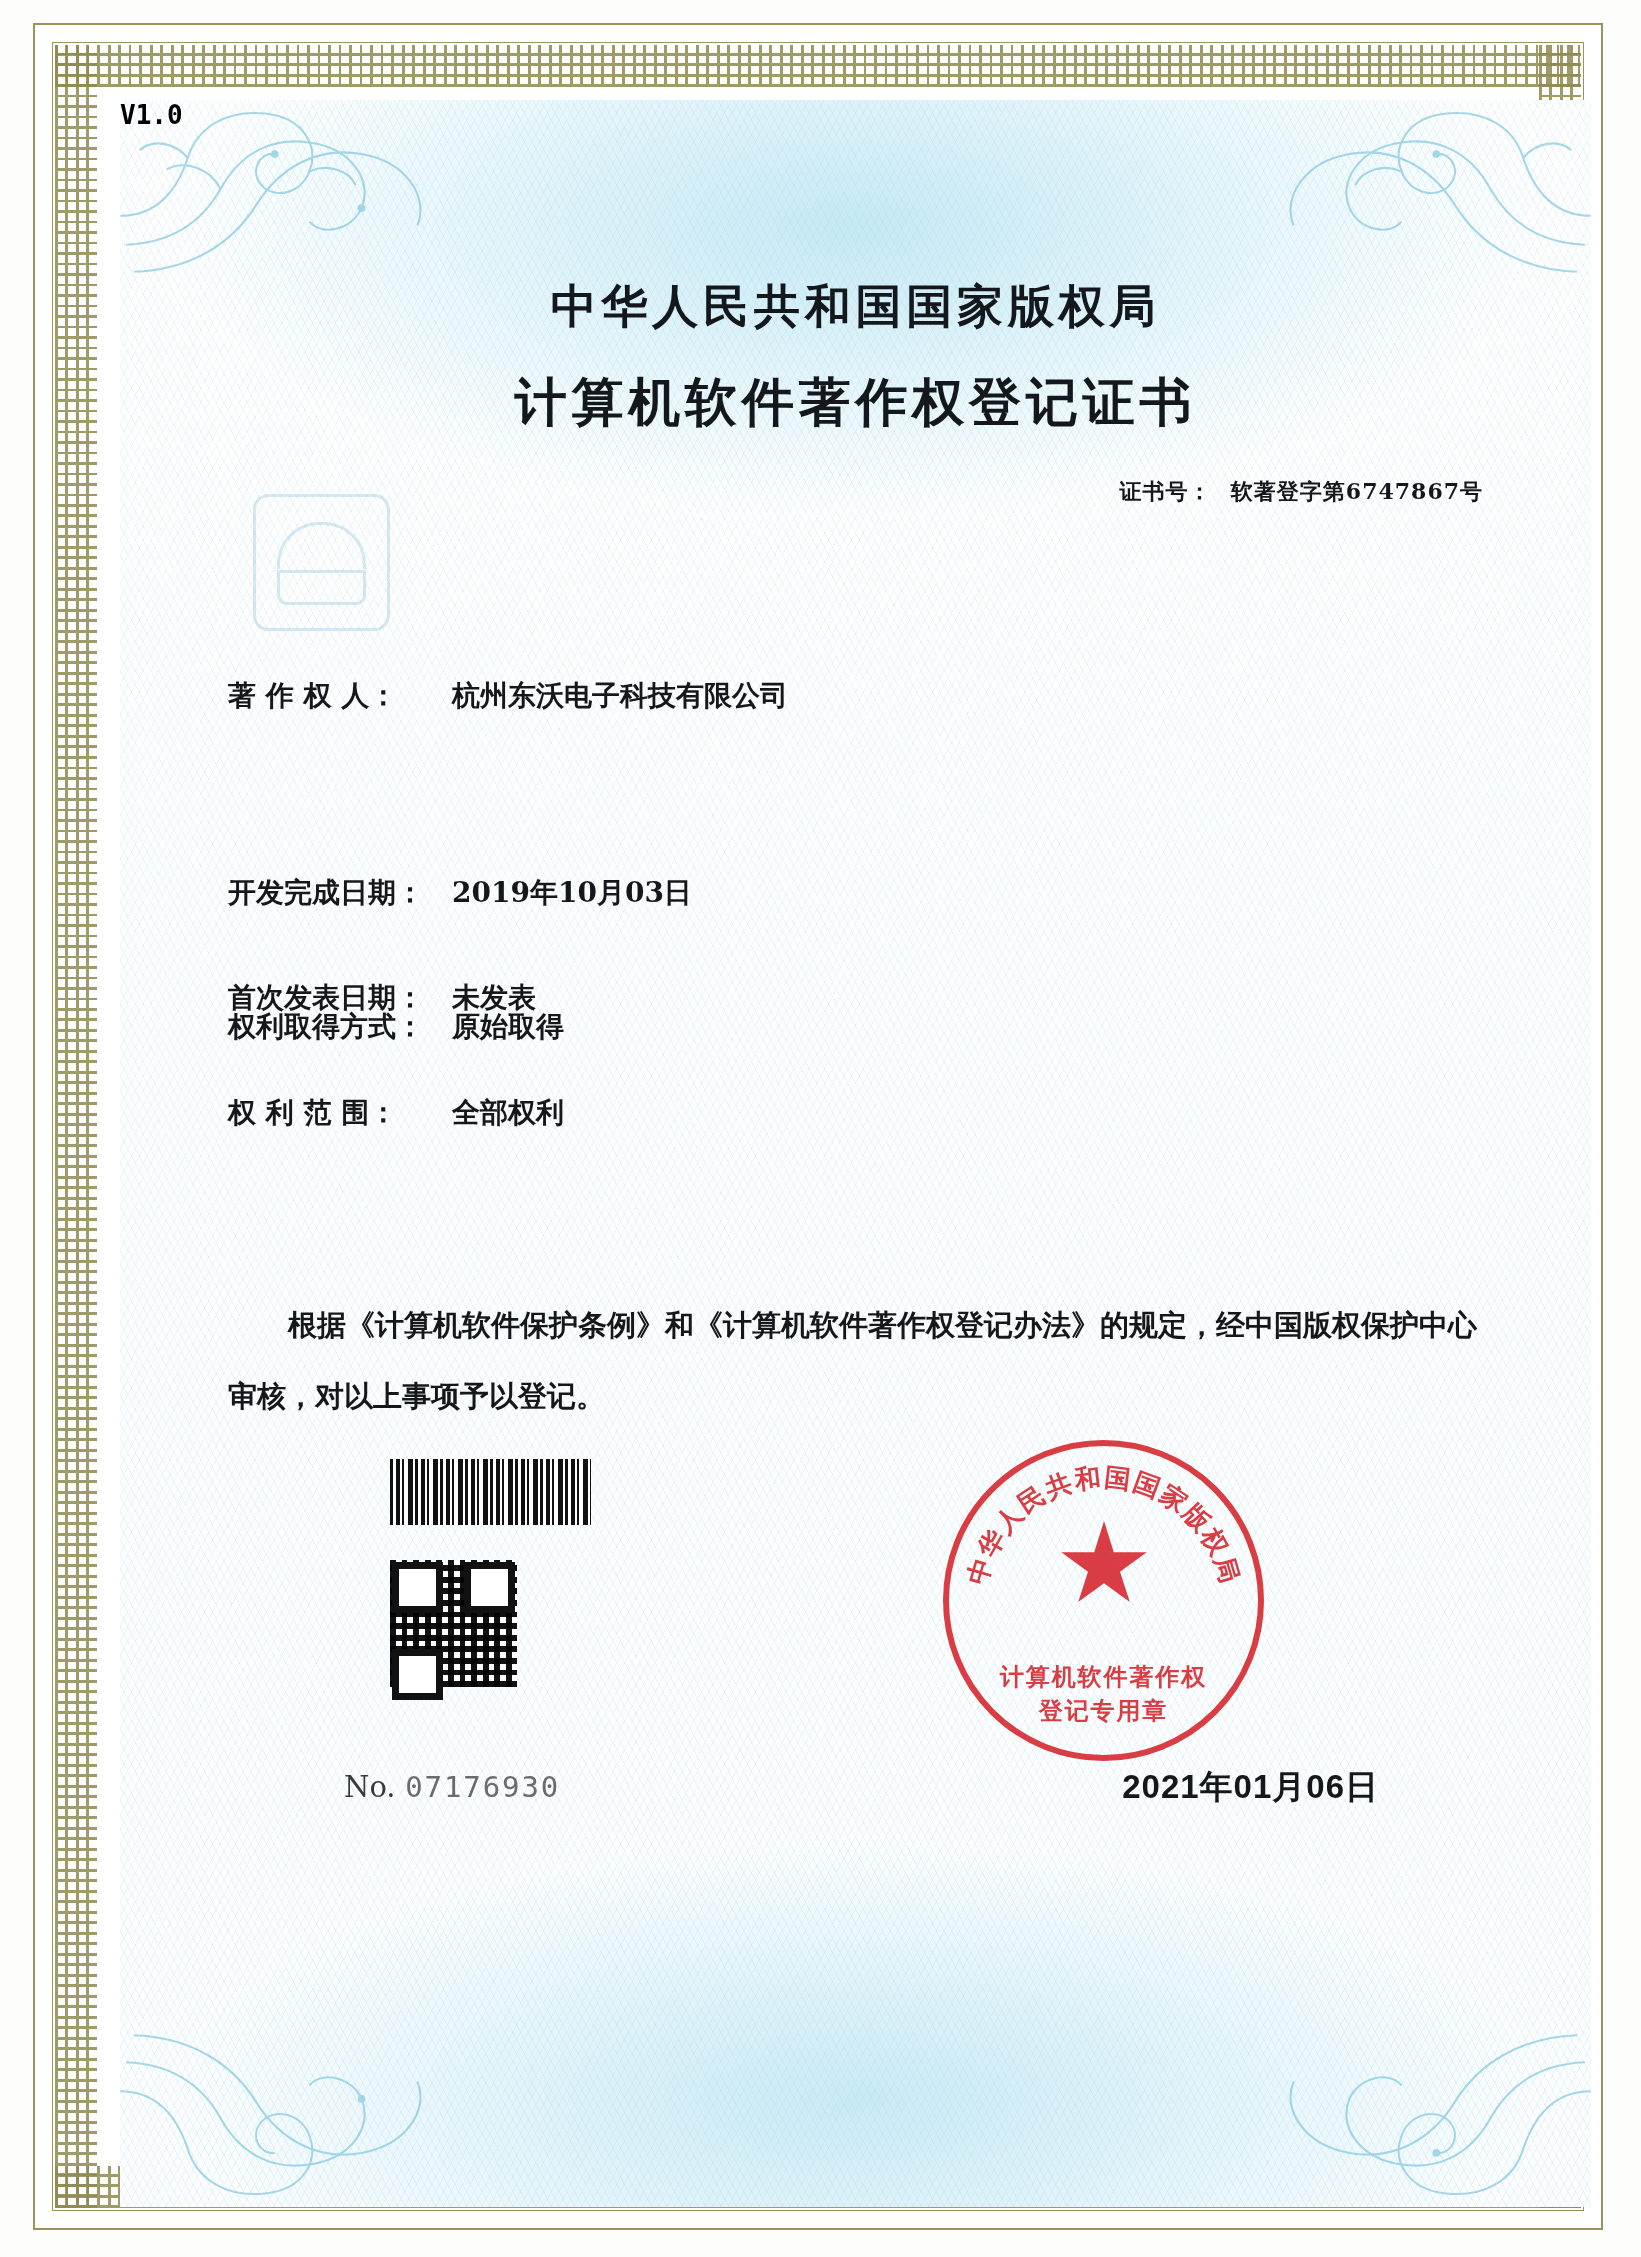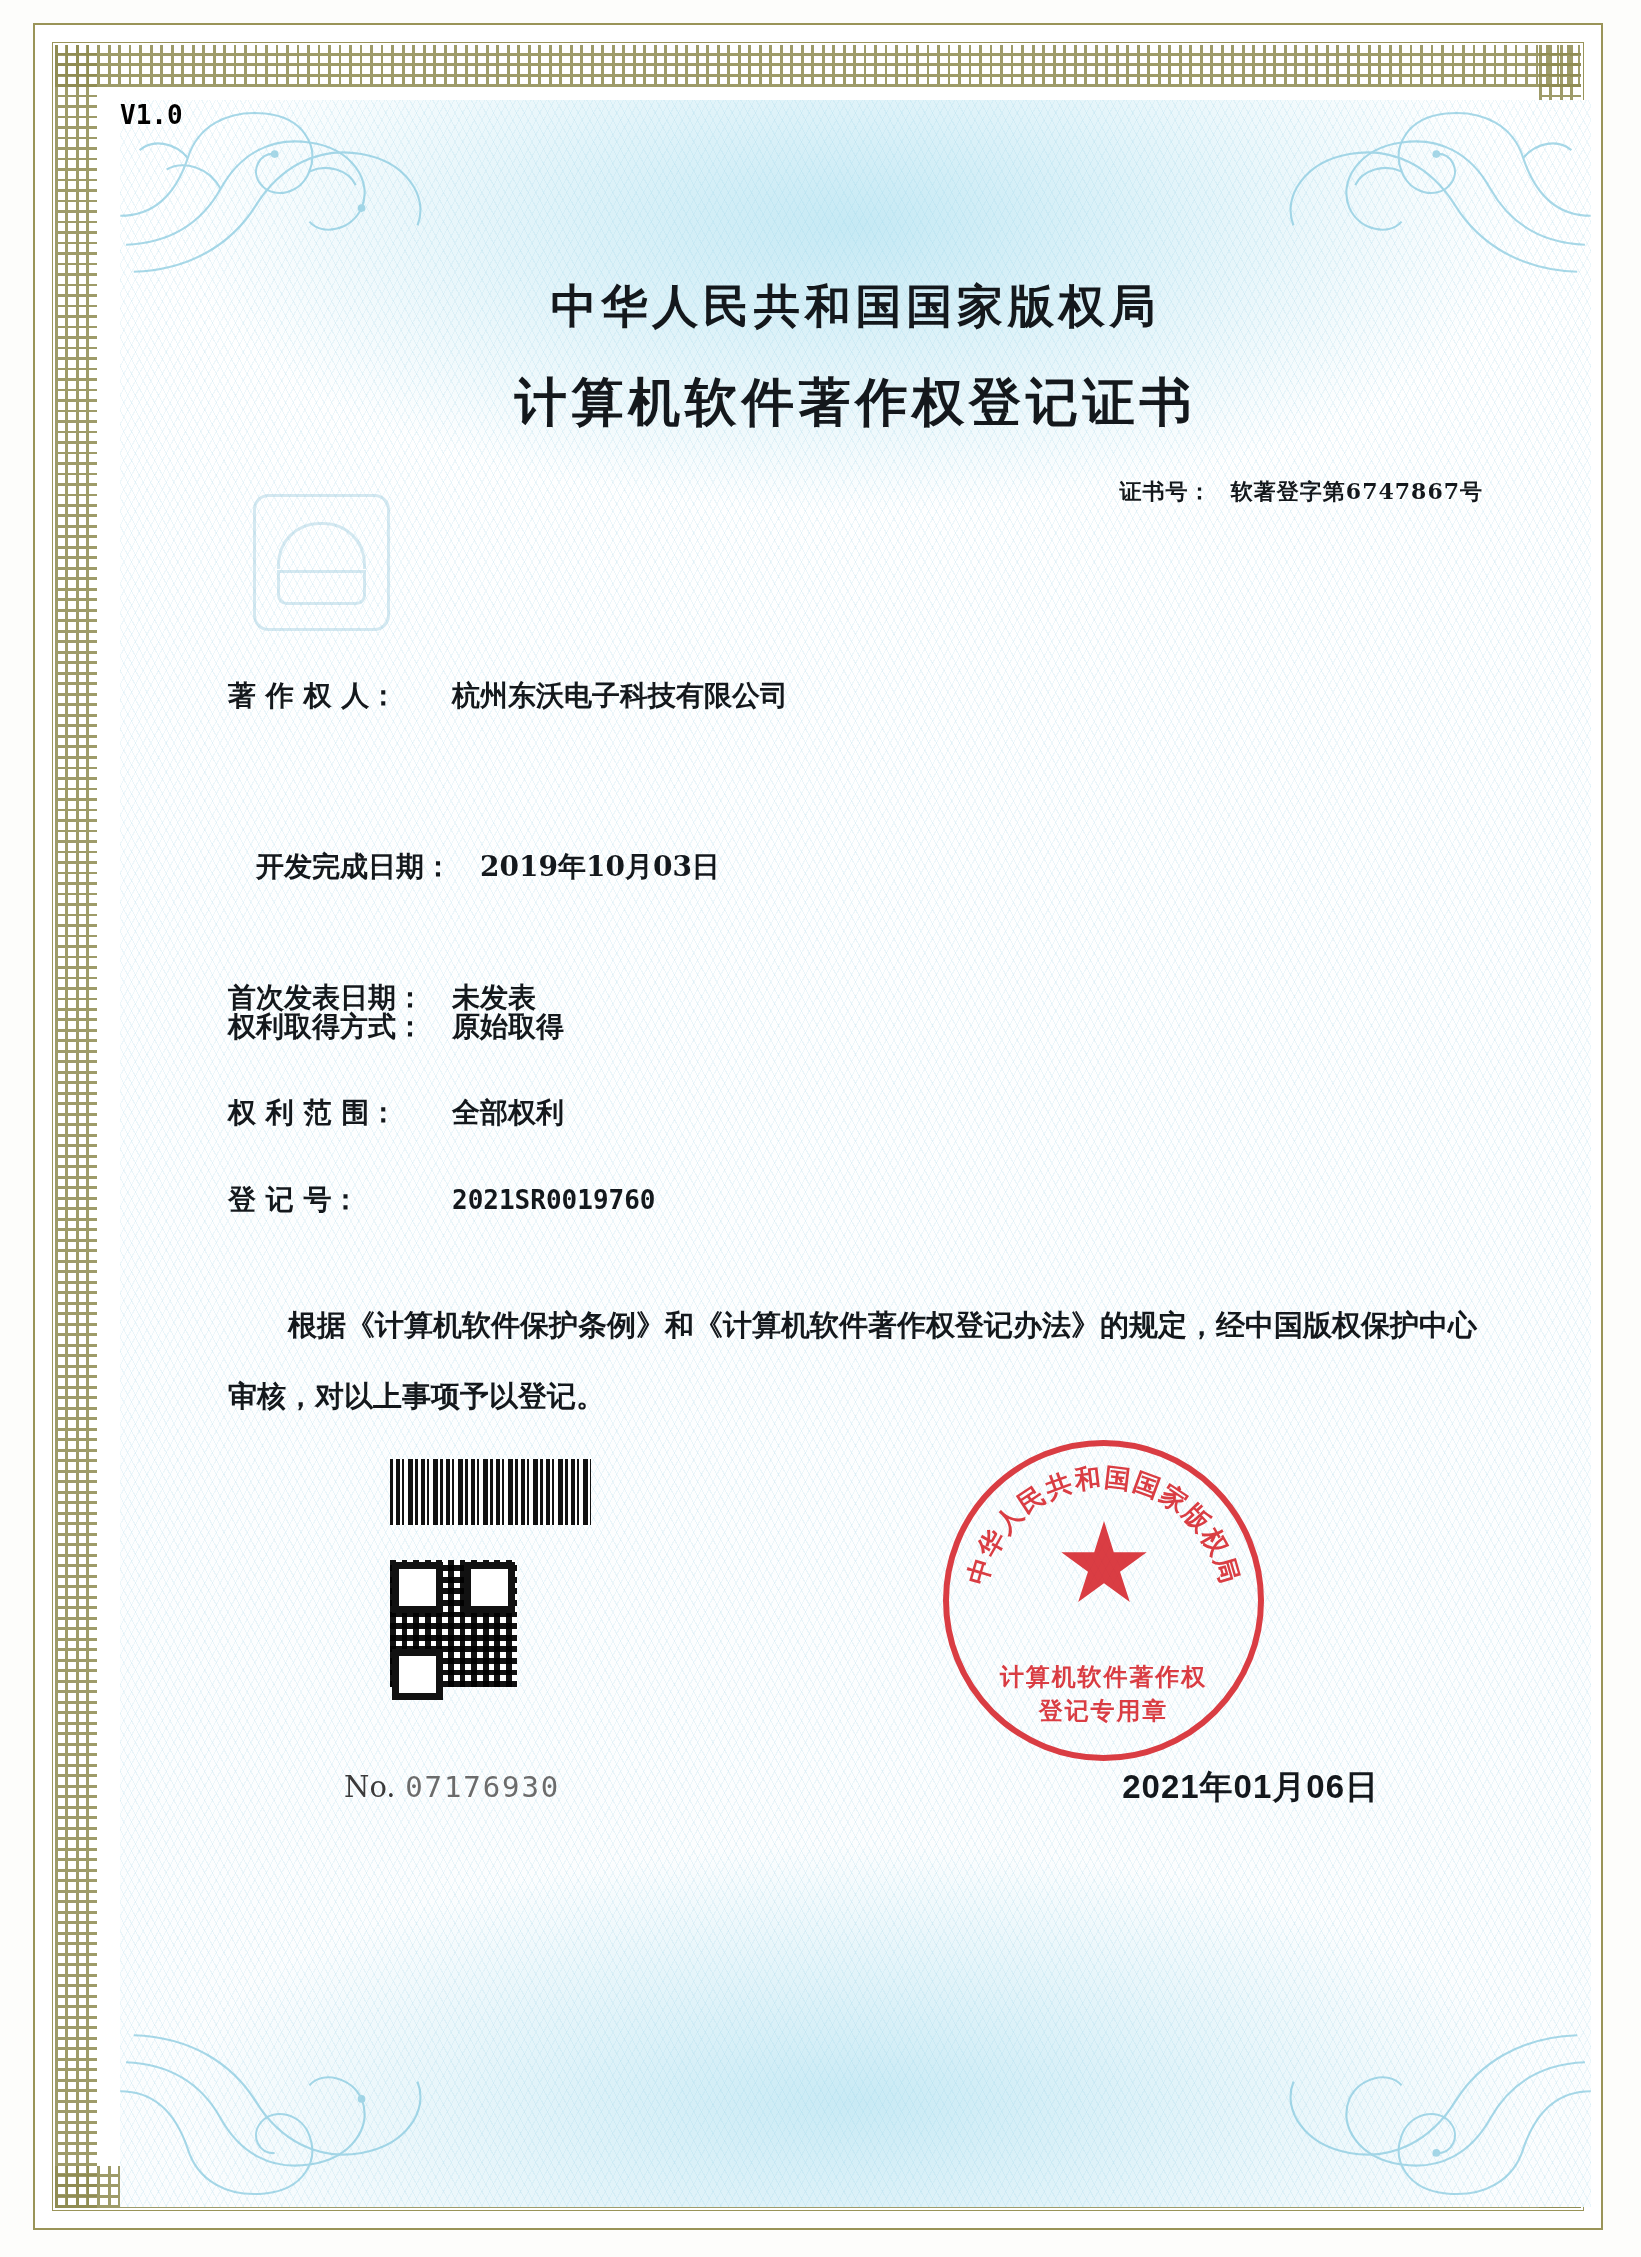--- a/index.html
+++ b/index.html
@@ -165,21 +165,21 @@
     letter-spacing: 0px;
   }
   .field .val.mono {
     font-family: "DejaVu Sans Mono", monospace;
     font-size: 26px;
     letter-spacing: 0px;
   }
   .f-name    { top: 436px; }
   .f-version { top: 483px; left: 332px; font-family: "DejaVu Sans Mono", monospace; font-size: 26px; font-weight: bold; }
   .f-owner   { top: 577px; }
-  .f-devdate { top: 748px; margin-left: 28px; }
+  .f-devdate { top: 774px; }
   .f-pubdate { top: 839px; margin-top: 40px; }
   .f-acquire { top: 908px; }
   .f-scope   { top: 994px; }
   .f-regno   { top: 1081px; }
 
   .paragraph {
     position: absolute;
     left: 108px;
     width: 1265px;
     font-family: "DejaVu Serif", serif;
@@ -403,23 +403,20 @@
         </div>
 
         <div class="field f-acquire">
           <span class="lbl">权利取得方式：</span><span class="val">原始取得</span>
         </div>
 
         <div class="field f-scope">
           <span class="lbl">权 利 范 围：</span><span class="val">全部权利</span>
         </div>
 
-        <div class="field f-regno">
-          <span class="lbl">登  记  号：</span><span class="val mono">2021SR0019760</span>
-        </div>
 
         <div class="paragraph p1">根据《计算机软件保护条例》和《计算机软件著作权登记办法》的规定，经中国版权保护中心审核，对以上事项予以登记。</div>
 
         <div class="barcode"></div>
         <div class="qr"></div>
         <div class="qr-b3"></div>
 
         <div class="seal">
           <svg class="seal-arc" viewBox="0 0 320 320">
             <defs>

